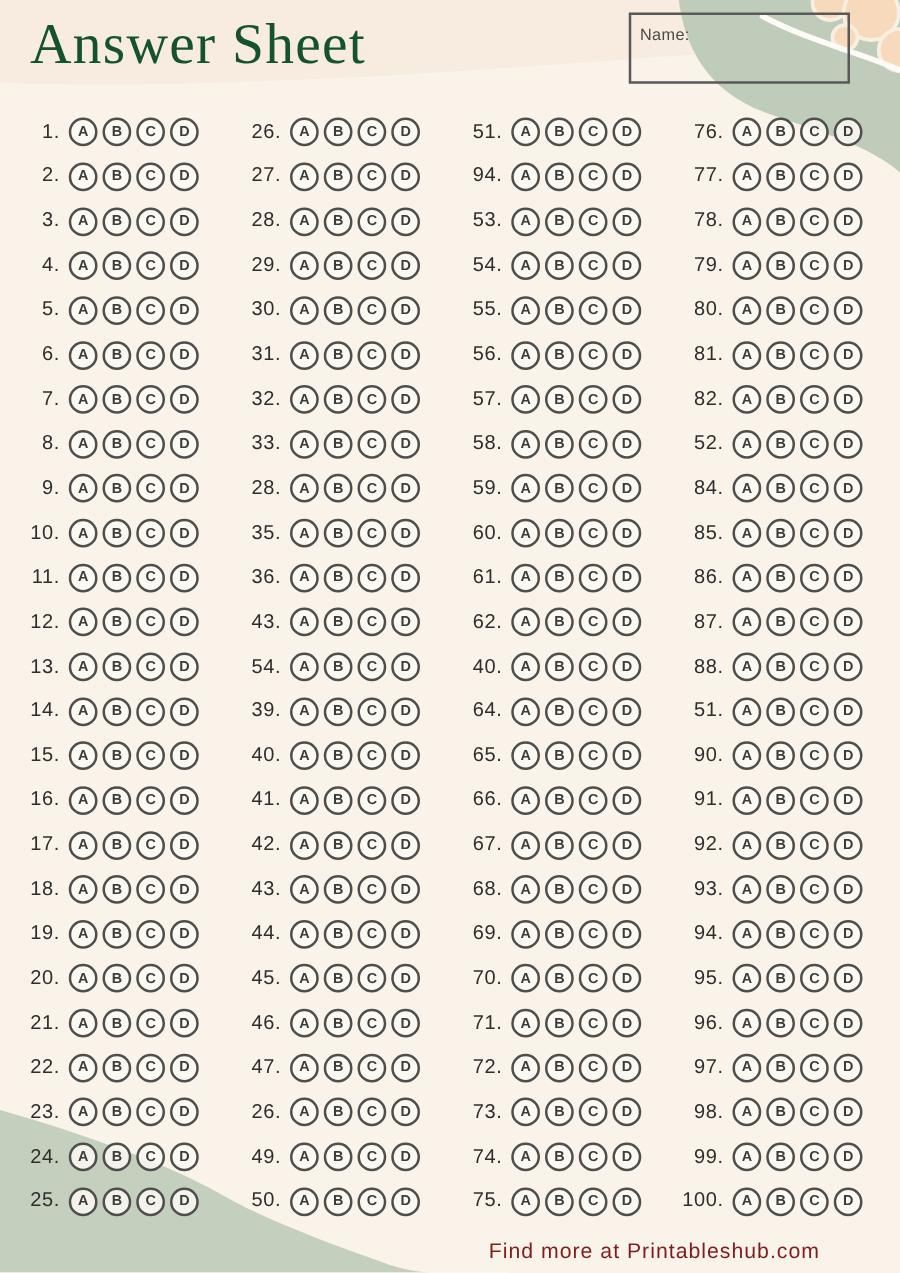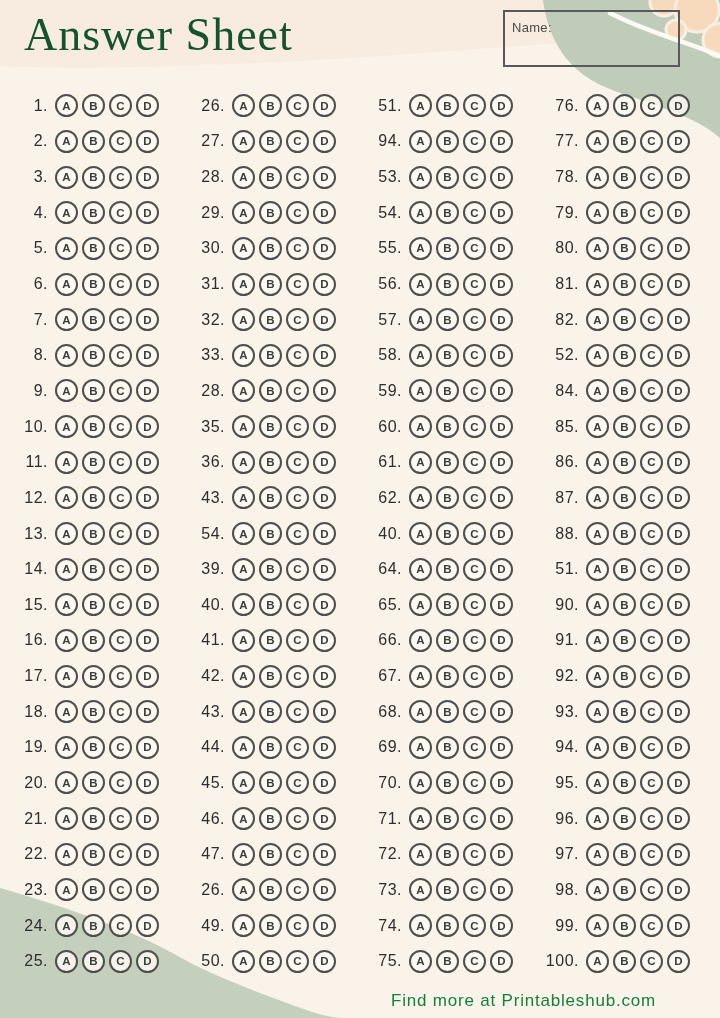--- a/index.html
+++ b/index.html
@@ -41,21 +41,21 @@
     width:23px; height:23px; box-sizing:border-box;
     border:2px solid #4e4e4c; border-radius:50%;
     background:rgba(253,249,243,0.85);
     display:flex; align-items:center; justify-content:center;
     font-size:11.5px; font-weight:700; color:#3c3c3a;
     cursor:pointer;
   }
 
   .footer {
     position:absolute; left:391px; top:991px;
-    font-size:17px; color:#15803d; letter-spacing:0.8px;
+    font-size:17px; color:#7f1d1d; letter-spacing:0.8px;
   }
 </style>
 </head>
 <body>
 
 <div class="page">
 
   <svg class="deco" viewBox="0 0 720 1018" xmlns="http://www.w3.org/2000/svg">
     <path d="M0,0 H720 V34 C580,40 430,54 300,61 C200,66 85,70 0,66 Z" fill="#f7ecdf"></path>
     <path d="M0,888 C70,908 136,932 176,955 C216,978 268,996 312,1012 C322,1015 334,1018 345,1018 L0,1018 Z" fill="#c4cfbd"></path>

